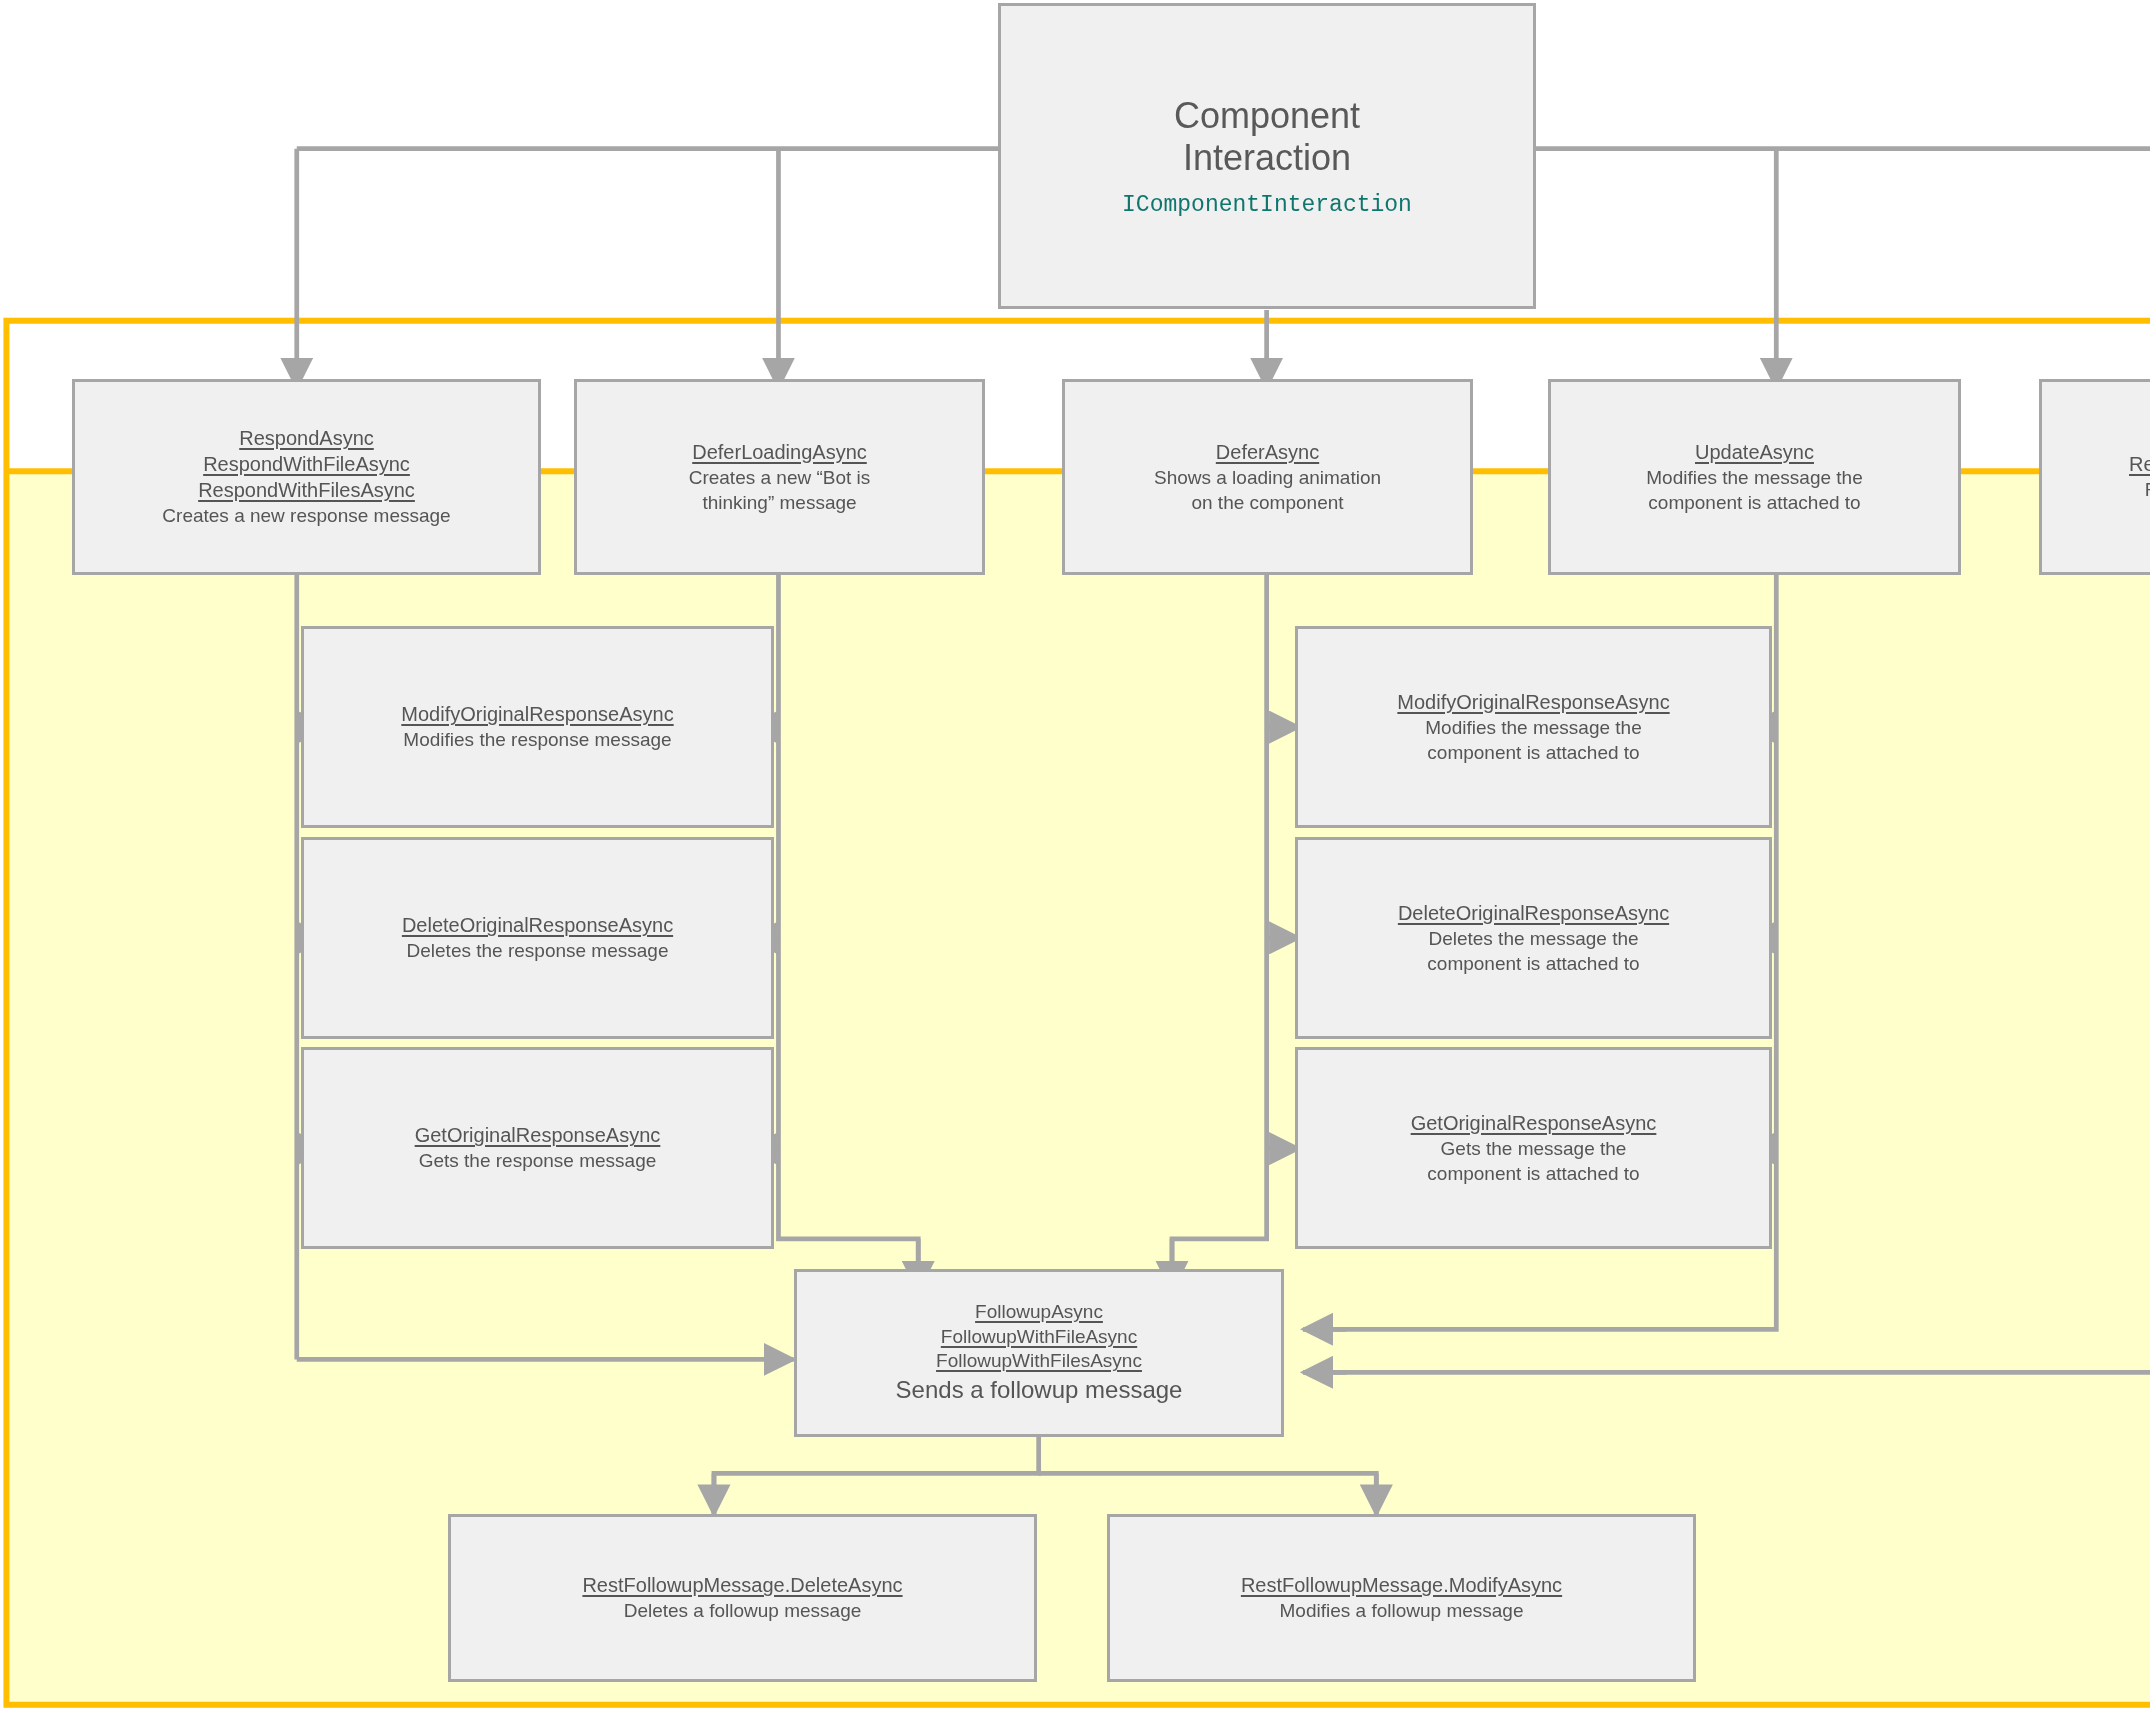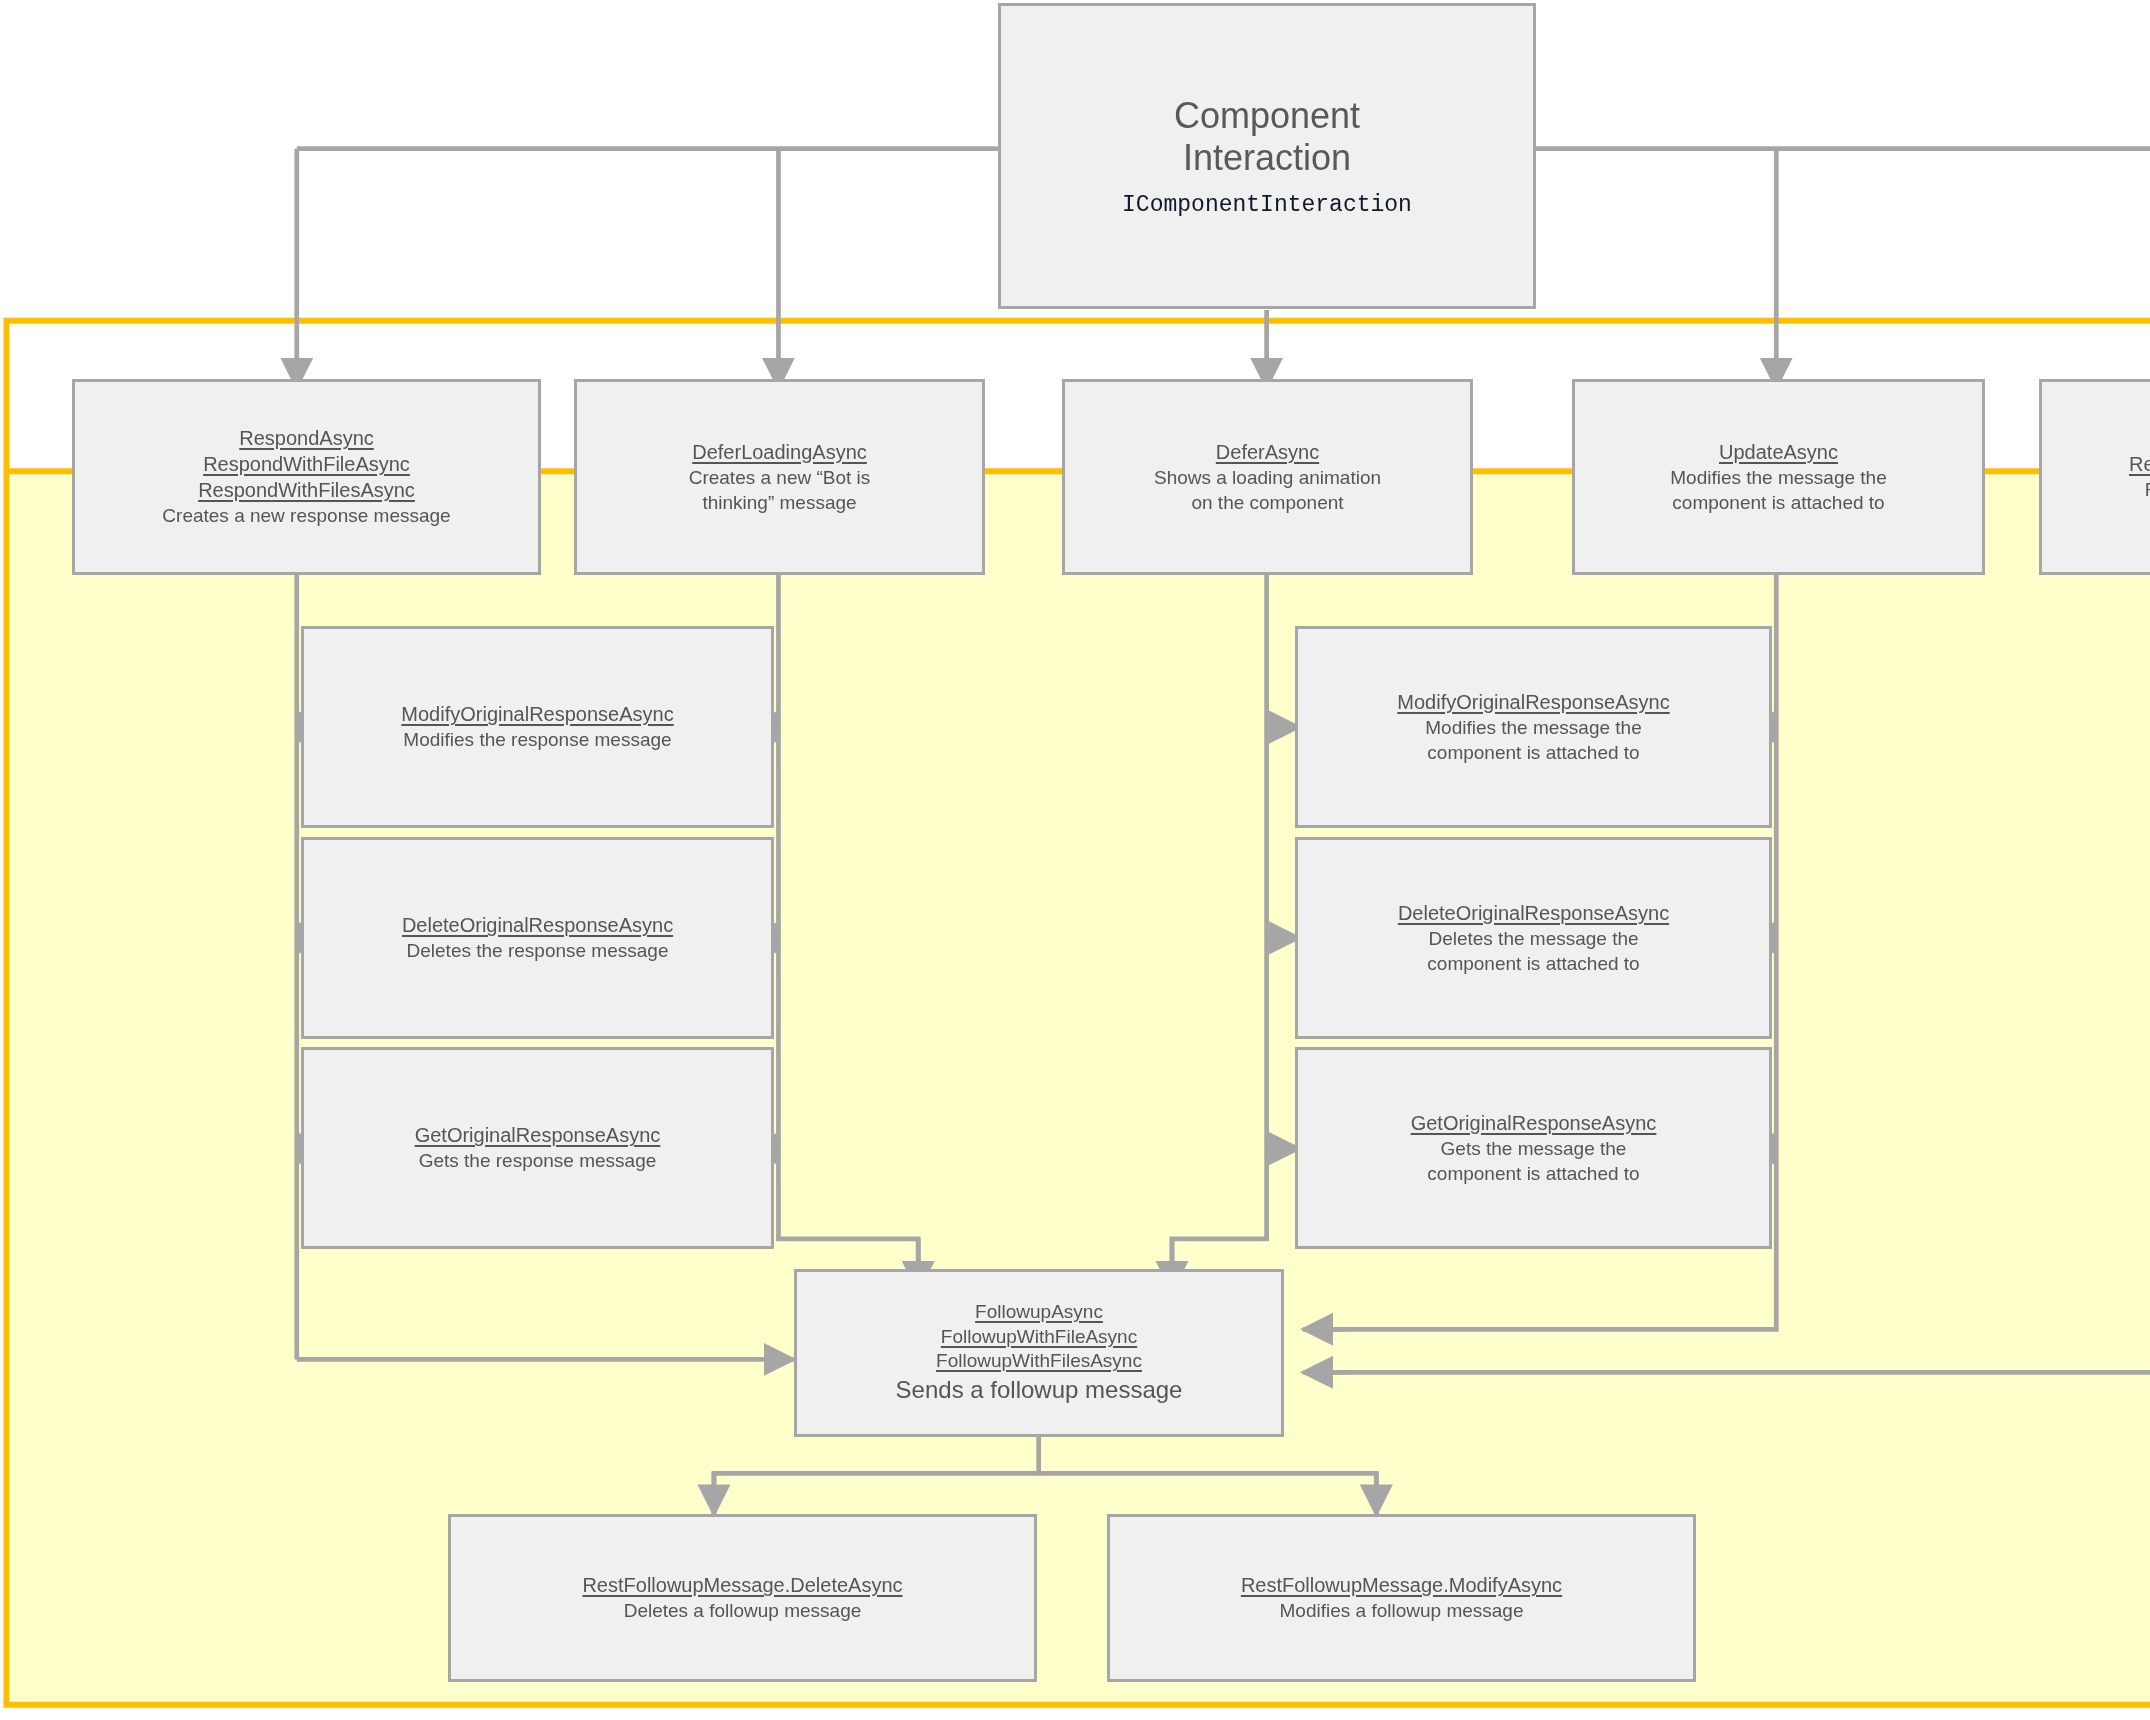--- a/index.html
+++ b/index.html
@@ -29,21 +29,21 @@
 
   .f46{font-size:20px;}
   .f44{font-size:19px;}
   .f42{font-size:24px;}
 
   .title-node{
     position:absolute;background:#f0f0f0;border:3.9px solid #a6a6a6;box-sizing:border-box;
     display:flex;flex-direction:column;align-items:center;justify-content:center;color:#595959;text-align:center;
   }
   .title-node .t1{font-size:36px;line-height:1.18;}
-  .title-node .t2{font-size:23px;color:#0f172a;font-family:"Liberation Mono", monospace;margin-top:12px;text-align:center;}
+  .title-node .t2{font-size:23px;color:#0f766e;font-family:"Liberation Mono", monospace;margin-top:12px;text-align:center;}
 </style>
 </head>
 <body>
 
 <div id="stage">
 
   <svg class="layer" viewBox="0 0 7231 4000">
     <defs>
       <marker id="ah" viewBox="0 0 10 10" refX="9" refY="5" markerWidth="7" markerHeight="7" orient="auto-start-reverse" markerUnits="strokeWidth">
         <path d="M 0 0 L 10 5 L 0 10 z" fill="#a6a6a6"></path>
@@ -117,21 +117,21 @@
     <div class="d f44">Creates a new “Bot is</div>
     <div class="d f44">thinking” message</div>
   </div>
 
   <div class="node" style="left:1062px;top:379px;width:411px;height:196px;">
     <div class="m f46">DeferAsync</div>
     <div class="d f44">Shows a loading animation</div>
     <div class="d f44">on the component</div>
   </div>
 
-  <div class="node" style="left:1548px;top:379px;width:413px;height:196px;margin-left:24px;">
+  <div class="node" style="left:1548px;top:379px;width:413px;height:196px;">
     <div class="m f46">UpdateAsync</div>
     <div class="d f44">Modifies the message the</div>
     <div class="d f44">component is attached to</div>
   </div>
 
   <div class="node" style="left:2039px;top:379px;width:409px;height:196px;">
     <div class="m f46">RespondWithModalAsync</div>
     <div class="d f44">Responds with a modal</div>
   </div>
 

